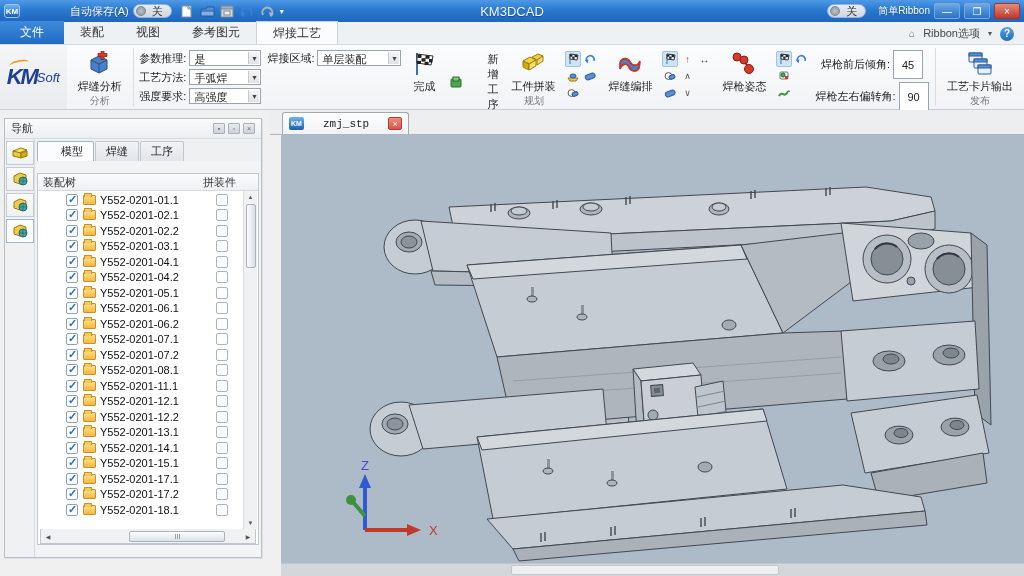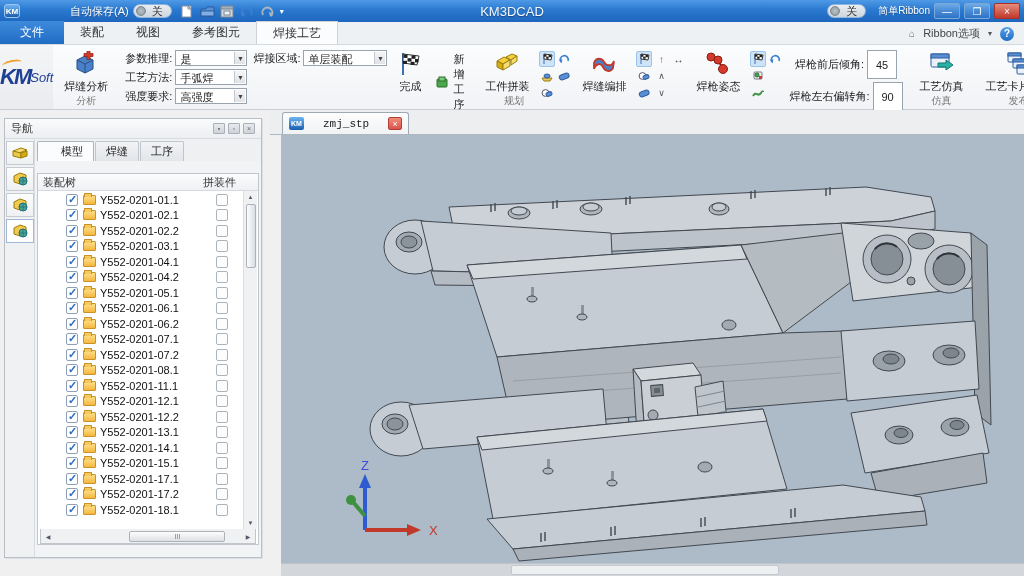--- a/index.html
+++ b/index.html
@@ -55,21 +55,21 @@
   .fieldcol { display:flex; flex-direction:column; gap:3px; padding-top:2px;}
   .frow { display:flex; align-items:center; gap:3px; }
   .frow .flab { font-size:11px; color:#222; white-space:nowrap;}
   .combo { position:relative; width:72px; height:16px; background:#fff; border:1px solid #9aa4ae;
     font-size:11px; padding:1px 14px 0 4px; white-space:nowrap; overflow:hidden;}
   .combo.wide { width:84px; }
   .combo .arr { position:absolute; right:1px; top:1px; bottom:1px; width:11px; background:linear-gradient(#f4f5f6,#dfe2e6);
     border-left:1px solid #c2c8cd; font-size:7px; color:#444; display:flex; align-items:center; justify-content:center;}
   .numbox { width:30px; height:29px; background:#fff; border:1px solid #9aa4ae; font-size:11px; display:flex; align-items:center; justify-content:center;}
   .stepcol { display:flex; flex-direction:column; gap:2px; padding-top:3px;}
-  .smallbtn { display:flex; align-items:center; gap:4px; font-size:11px; padding:1px 3px; border-radius:2px;}
+  .smallbtn { display:flex; align-items:center; gap:16px; font-size:11px; padding:1px 3px; border-radius:2px;text-align:right;}
   .si { width:13px; height:13px; display:inline-block; }
   .icongrid { display:grid; grid-template-columns:16px 16px 16px; grid-auto-rows:16px; gap:1px; padding-top:3px; }
   .icongrid.two { grid-template-columns:16px 16px; }
   .icell { display:flex; align-items:center; justify-content:center; border-radius:2px; }
   .icell.on { background:#cfe3f7; border:1px solid #9ec3e8; }
   .chev { font-size:9px; color:#555; }
 
   
   .main { position:absolute; left:0; top:110px; width:1024px; height:466px; background:#f0f0f0; }
 
@@ -415,33 +415,20 @@
           </div>
         <div class="frow" style="justify-content:flex-end;">
             <span class="flab">焊枪手柄方向角:</span>
           <div class="numbox">90</div>
           </div>
       </div>
       <div class="grp-label">规划</div>
     </div>
     <div class="rib-sep"></div>
 
-    <div class="rib-group" style="width:78px;justify-content:center;">
-      <div class="bigbtn">
-        <span class="bigicon">
-          <svg width="26" height="26">
-              <rect x="2" y="3" width="18" height="13" rx="1.5" fill="#eaf1fa" stroke="#2d5c9e"></rect>
-              <rect x="2" y="3" width="18" height="4" fill="#5b8fd4" stroke="#2d5c9e"></rect>
-              <path d="M9 12 h8 v-3 l7 5 -7 5 v-3 h-8 z" fill="#27b2a6" stroke="#13756d"></path>
-            </svg>
-        </span>
-        <span class="cap">工艺仿真</span>
-      </div>
-      <div class="grp-label">仿真</div>
-    </div>
     <div class="rib-sep"></div>
 
     <div class="rib-group" style="width:96px;justify-content:center;">
       <div class="bigbtn">
         <span class="bigicon">
           <svg width="26" height="26">
               <rect x="2" y="2" width="13" height="9" rx="1" fill="#eaf1fa" stroke="#2d5c9e"></rect>
               <rect x="2" y="2" width="13" height="3" fill="#5b8fd4" stroke="#2d5c9e"></rect>
               <rect x="7" y="8" width="13" height="9" rx="1" fill="#eaf1fa" stroke="#2d5c9e"></rect>
               <rect x="7" y="8" width="13" height="3" fill="#5b8fd4" stroke="#2d5c9e"></rect>

